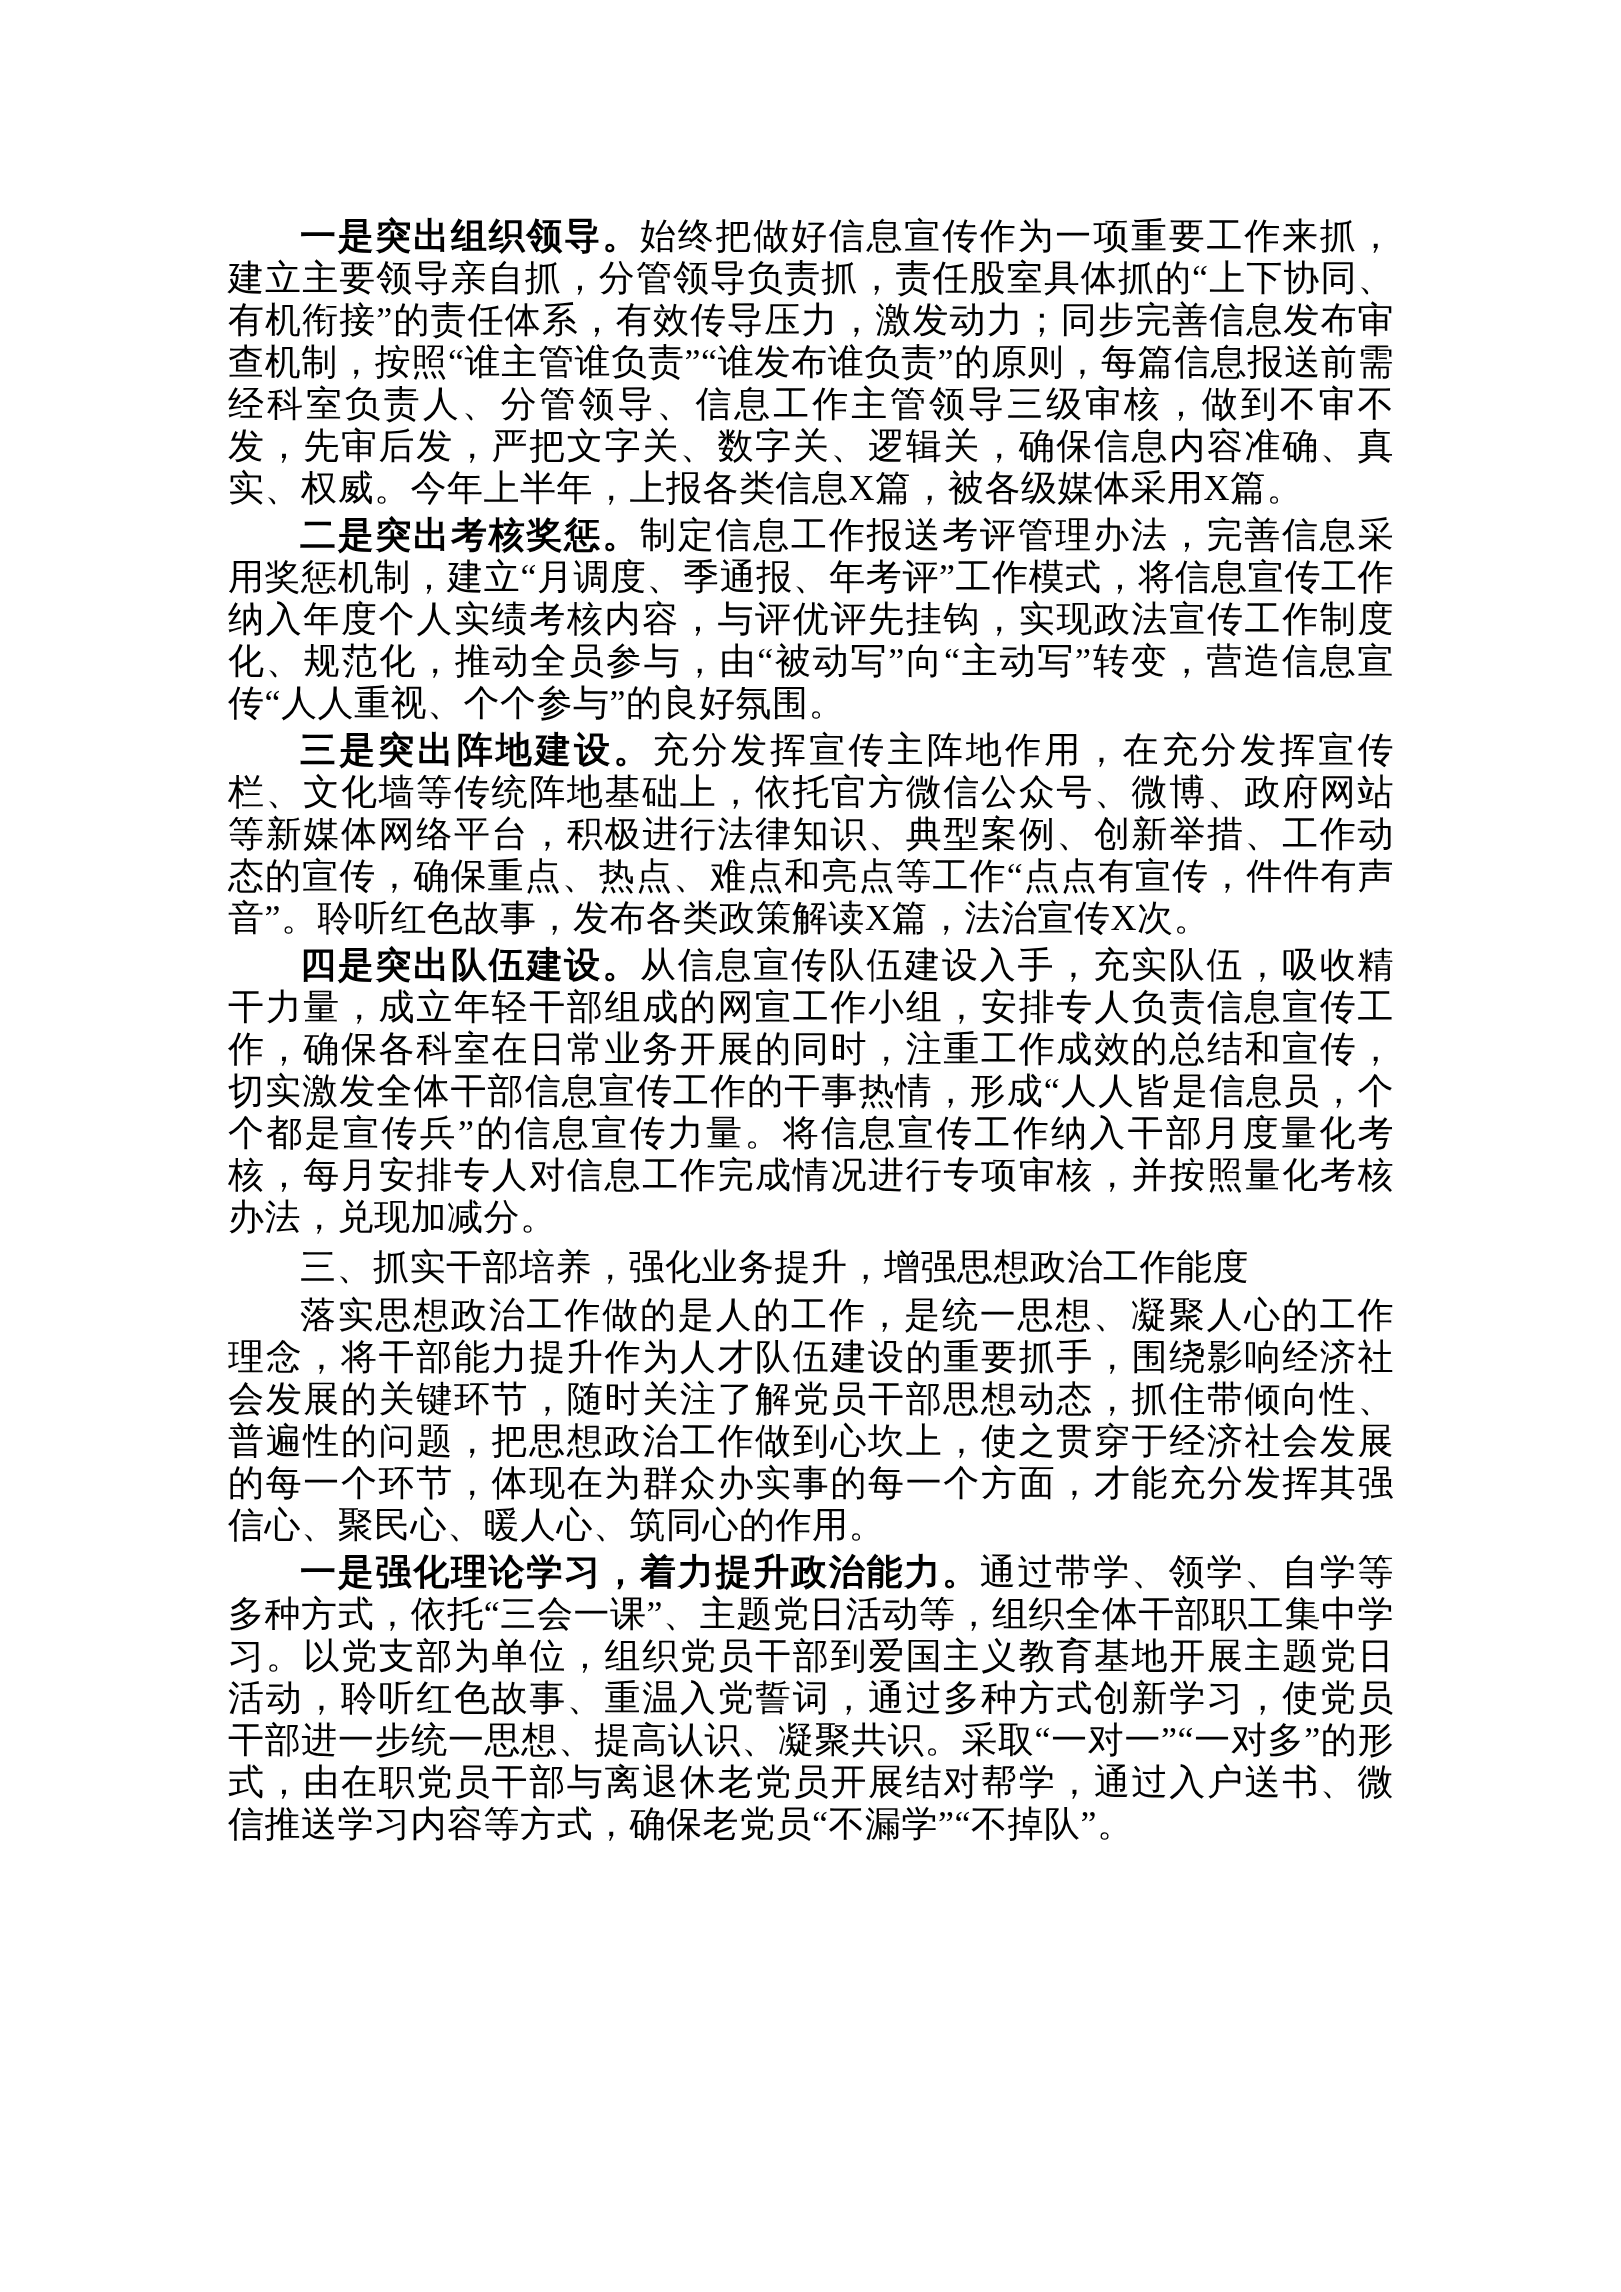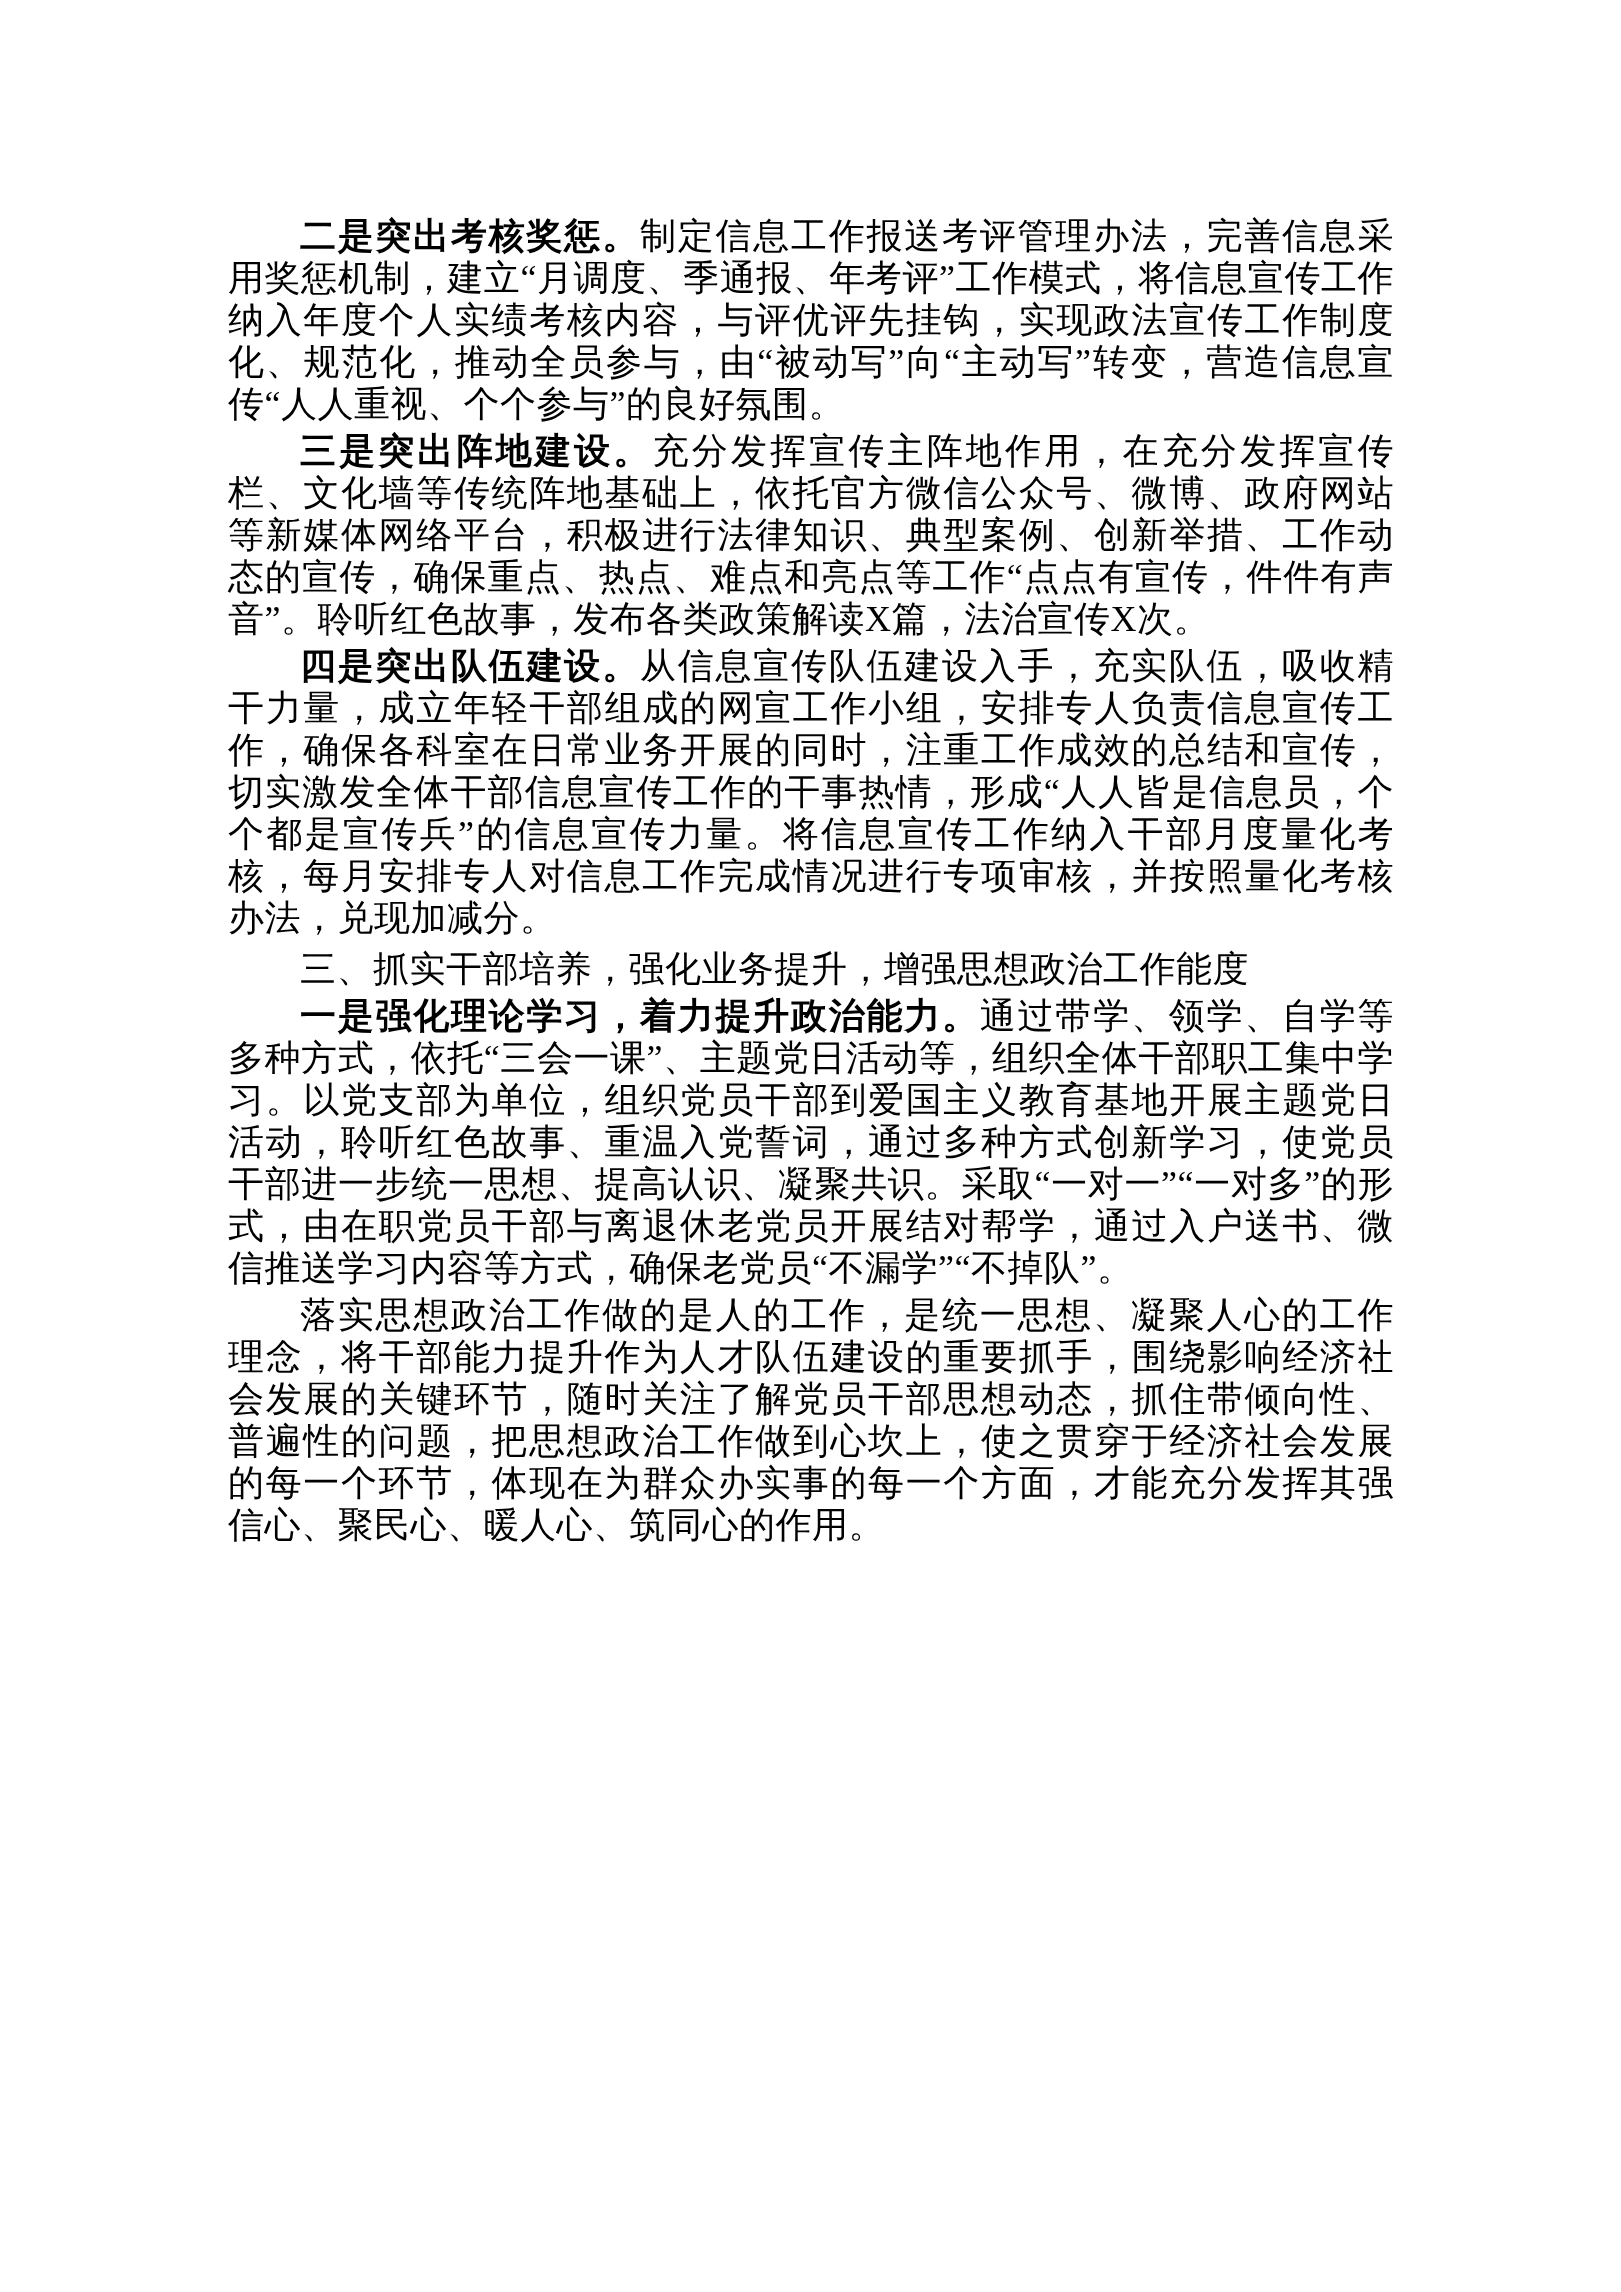--- a/index.html
+++ b/index.html
@@ -38,29 +38,30 @@
   .lead {
     font-weight: 700;
   }
 </style>
 </head>
 <body>
 
 <div class="page">
   <div class="text-block">
 
+    <p><span class="lead">一是突出组织领导。</span><span>始终把做好信息宣传作为一项重要工作来抓，建立主要领导亲自抓，分管领导负责抓，责任股室具体抓的“上下协同、有机衔接”的责任体系，有效传导压力，激发动力；同步完善信息发布审查机制，按照“谁主管谁负责”“谁发布谁负责”的原则，每篇信息报送前需经科室负责人、分管领导、信息工作主管领导三级审核，做到不审不发，先审后发，严把文字关、数字关、逻辑关，确保信息内容准确、真实、权威。今年上半年，上报各类信息X篇，被各级媒体采用X篇。</span></p>
 
     <p><span class="lead">二是突出考核奖惩。</span><span>制定信息工作报送考评管理办法，完善信息采用奖惩机制，建立“月调度、季通报、年考评”工作模式，将信息宣传工作纳入年度个人实绩考核内容，与评优评先挂钩，实现政法宣传工作制度化、规范化，推动全员参与，由“被动写”向“主动写”转变，营造信息宣传“人人重视、个个参与”的良好氛围。</span></p>
 
     <p><span class="lead">三是突出阵地建设。</span><span>充分发挥宣传主阵地作用，在充分发挥宣传栏、文化墙等传统阵地基础上，依托官方微信公众号、微博、政府网站等新媒体网络平台，积极进行法律知识、典型案例、创新举措、工作动态的宣传，确保重点、热点、难点和亮点等工作“点点有宣传，件件有声音”。聆听红色故事，发布各类政策解读X篇，法治宣传X次。</span></p>
 
     <p><span class="lead">四是突出队伍建设。</span><span>从信息宣传队伍建设入手，充实队伍，吸收精干力量，成立年轻干部组成的网宣工作小组，安排专人负责信息宣传工作，确保各科室在日常业务开展的同时，注重工作成效的总结和宣传，切实激发全体干部信息宣传工作的干事热情，形成“人人皆是信息员，个个都是宣传兵”的信息宣传力量。将信息宣传工作纳入干部月度量化考核，每月安排专人对信息工作完成情况进行专项审核，并按照量化考核办法，兑现加减分。</span></p>
 
     <p class="heading"><span>三、抓实干部培养，强化业务提升，增强思想政治工作能度</span></p>
 
+    <p><span>落实思想政治工作做的是人的工作，是统一思想、凝聚人心的工作理念，将干部能力提升作为人才队伍建设的重要抓手，围绕影响经济社会发展的关键环节，随时关注了解党员干部思想动态，抓住带倾向性、普遍性的问题，把思想政治工作做到心坎上，使之贯穿于经济社会发展的每一个环节，体现在为群众办实事的每一个方面，才能充分发挥其强信心、聚民心、暖人心、筑同心的作用。</span></p>
+
     <p><span class="lead">一是强化理论学习，着力提升政治能力。</span><span>通过带学、领学、自学等多种方式，依托“三会一课”、主题党日活动等，组织全体干部职工集中学习。以党支部为单位，组织党员干部到爱国主义教育基地开展主题党日活动，聆听红色故事、重温入党誓词，通过多种方式创新学习，使党员干部进一步统一思想、提高认识、凝聚共识。采取“一对一”“一对多”的形式，由在职党员干部与离退休老党员开展结对帮学，通过入户送书、微信推送学习内容等方式，确保老党员“不漏学”“不掉队”。</span></p>
-
-    <p><span>落实思想政治工作做的是人的工作，是统一思想、凝聚人心的工作理念，将干部能力提升作为人才队伍建设的重要抓手，围绕影响经济社会发展的关键环节，随时关注了解党员干部思想动态，抓住带倾向性、普遍性的问题，把思想政治工作做到心坎上，使之贯穿于经济社会发展的每一个环节，体现在为群众办实事的每一个方面，才能充分发挥其强信心、聚民心、暖人心、筑同心的作用。</span></p>
 
 
   </div>
 </div>
 
 
 </body></html>

